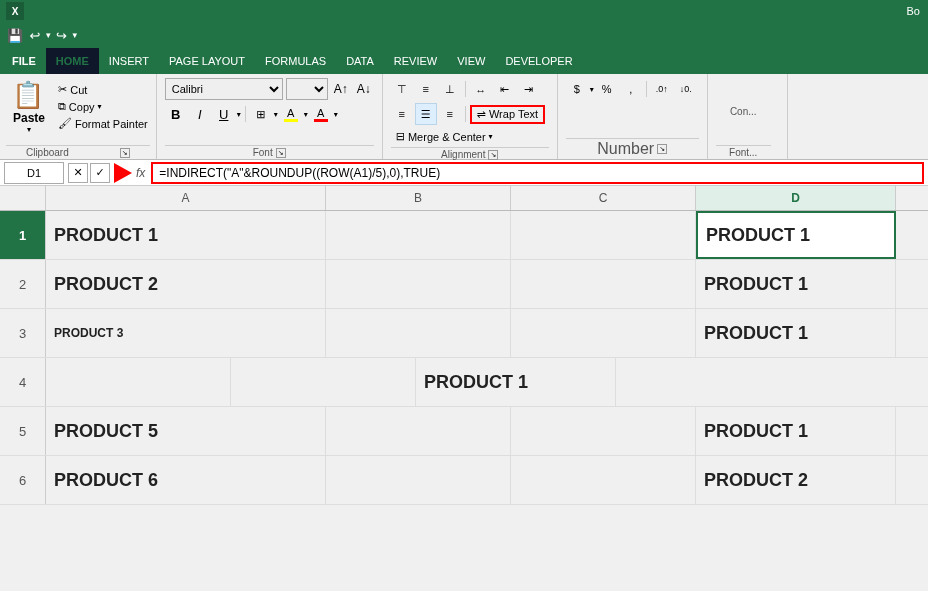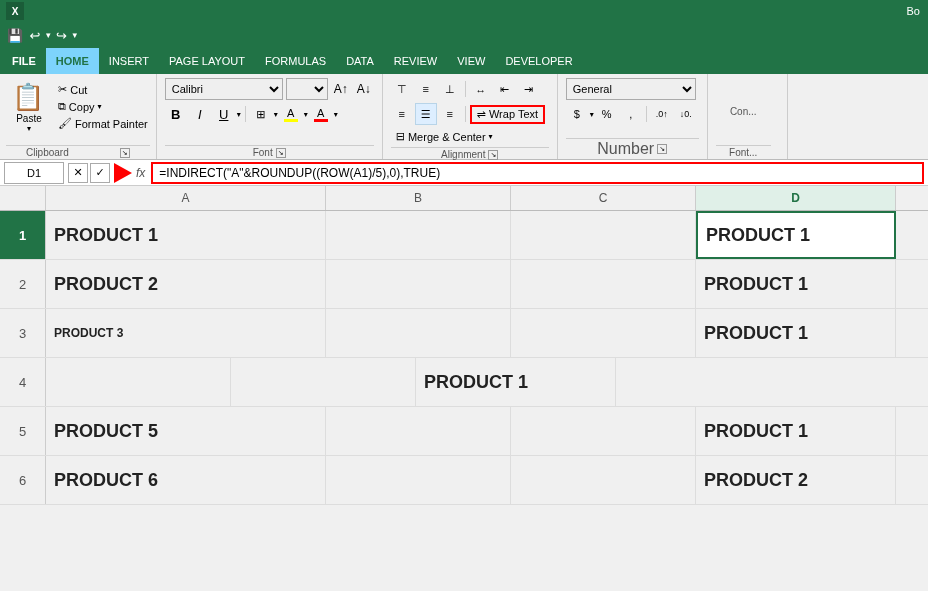--- a/index.html
+++ b/index.html
@@ -20,39 +20,39 @@
   <div style="display:flex; align-items:center; height:26px; padding-left:6px; gap:2px;">
     <div style="width:18px;height:18px;display:flex;align-items:center;justify-content:center;cursor:pointer;color:white;font-size:13px;">💾</div>
     <div style="width:18px;height:18px;display:flex;align-items:center;justify-content:center;cursor:pointer;color:white;font-size:13px;">↩</div>
     <div style="color:white;font-size:9px;cursor:pointer;">▾</div>
     <div style="width:18px;height:18px;display:flex;align-items:center;justify-content:center;cursor:pointer;color:white;font-size:13px;">↪</div>
     <div style="color:white;font-size:9px;cursor:pointer;">▾</div>
   </div>
 
   <div style="display:flex; align-items:flex-end; height:26px; padding-left:2px;">
     <div style="padding:4px 10px; font-size:11px; cursor:pointer; color:white; background:#217346; height:26px; display:flex; align-items:center; font-weight:bold;">FILE</div>
-    <div style="padding:0 10px; font-size:11px; cursor:pointer; background:#7dd3fc; color:#217346; height:26px; display:flex; align-items:center; font-weight:bold;">HOME</div>
+    <div style="padding:0 10px; font-size:11px; cursor:pointer; background:#0f172a; color:#217346; height:26px; display:flex; align-items:center; font-weight:bold;">HOME</div>
     <div style="padding:4px 10px; font-size:11px; cursor:pointer; color:white; height:26px; display:flex; align-items:center;">INSERT</div>
     <div style="padding:4px 10px; font-size:11px; cursor:pointer; color:white; height:26px; display:flex; align-items:center;">PAGE LAYOUT</div>
     <div style="padding:4px 10px; font-size:11px; cursor:pointer; color:white; height:26px; display:flex; align-items:center;">FORMULAS</div>
     <div style="padding:4px 10px; font-size:11px; cursor:pointer; color:white; height:26px; display:flex; align-items:center;">DATA</div>
     <div style="padding:4px 10px; font-size:11px; cursor:pointer; color:white; height:26px; display:flex; align-items:center;">REVIEW</div>
     <div style="padding:4px 10px; font-size:11px; cursor:pointer; color:white; height:26px; display:flex; align-items:center;">VIEW</div>
     <div style="padding:4px 10px; font-size:11px; cursor:pointer; color:white; height:26px; display:flex; align-items:center;">DEVELOPER</div>
   </div>
 </div>
 
 <div style="background:#f0f0f0; border-bottom:1px solid #bbb; display:flex; height:86px; align-items:stretch;">
 
   <div style="display:flex; flex-direction:column; padding:4px 6px 0 6px; border-right:1px solid #ccc; min-width:120px;">
     <div style="display:flex; flex:1; gap:4px;">
 
       <div style="display:flex;flex-direction:column;align-items:center;justify-content:center;width:46px;height:58px;cursor:pointer;border:1px solid transparent;padding:2px;">
         <div style="font-size:26px;">📋</div>
-        <div style="font-size:10px;">Paste</div>
+        <div style="font-size:12px;font-weight:bold;">Paste</div>
         <div style="font-size:8px;">▾</div>
       </div>
 
       <div style="display:flex;flex-direction:column;justify-content:flex-start;gap:2px;padding-top:4px;">
         <div style="display:flex;align-items:center;gap:3px;cursor:pointer;padding:1px 2px;font-size:11px;">
           <span style="font-size:11px;">✂</span>
           <span>Cut</span>
         </div>
         <div style="display:flex;align-items:center;gap:3px;cursor:pointer;padding:1px 2px;font-size:11px;">
           <span style="font-size:11px;">⧉</span>
@@ -140,23 +140,20 @@
       </div>
     </div>
     <div style="display:flex;align-items:center;justify-content:center;border-top:1px solid #ccc;margin-top:2px;padding:1px 0;">
       <span style="font-size:10px;color:#555;">Alignment</span>
       <div style="width:10px;height:10px;border:1px solid #999;display:flex;align-items:center;justify-content:center;font-size:7px;cursor:pointer;margin-left:3px;">↘</div>
     </div>
   </div>
 
   <div style="display:flex; flex-direction:column; padding:4px 8px 0 8px; border-right:1px solid #ccc; min-width:150px;">
     <div style="display:flex;flex-direction:column;gap:3px;flex:1;">
-      <select style="height:22px;font-size:11px;border:1px solid #aaa;padding:0 2px;width:130px;">
-        <option>General</option>
-      </select>
       <div style="display:flex;align-items:center;gap:2px;">
         <div style="width:22px;height:22px;border:1px solid transparent;cursor:pointer;display:flex;align-items:center;justify-content:center;font-size:11px;">$</div>
         <div style="font-size:8px;cursor:pointer;">▾</div>
         <div style="width:22px;height:22px;border:1px solid transparent;cursor:pointer;display:flex;align-items:center;justify-content:center;font-size:11px;">%</div>
         <div style="width:22px;height:22px;border:1px solid transparent;cursor:pointer;display:flex;align-items:center;justify-content:center;font-size:11px;">,</div>
         <div style="width:1px;height:16px;background:#ccc;margin:0 2px;"></div>
         <div style="width:22px;height:22px;border:1px solid transparent;cursor:pointer;display:flex;align-items:center;justify-content:center;font-size:9px;">.0↑</div>
         <div style="width:22px;height:22px;border:1px solid transparent;cursor:pointer;display:flex;align-items:center;justify-content:center;font-size:9px;">↓0.</div>
       </div>
     </div>

